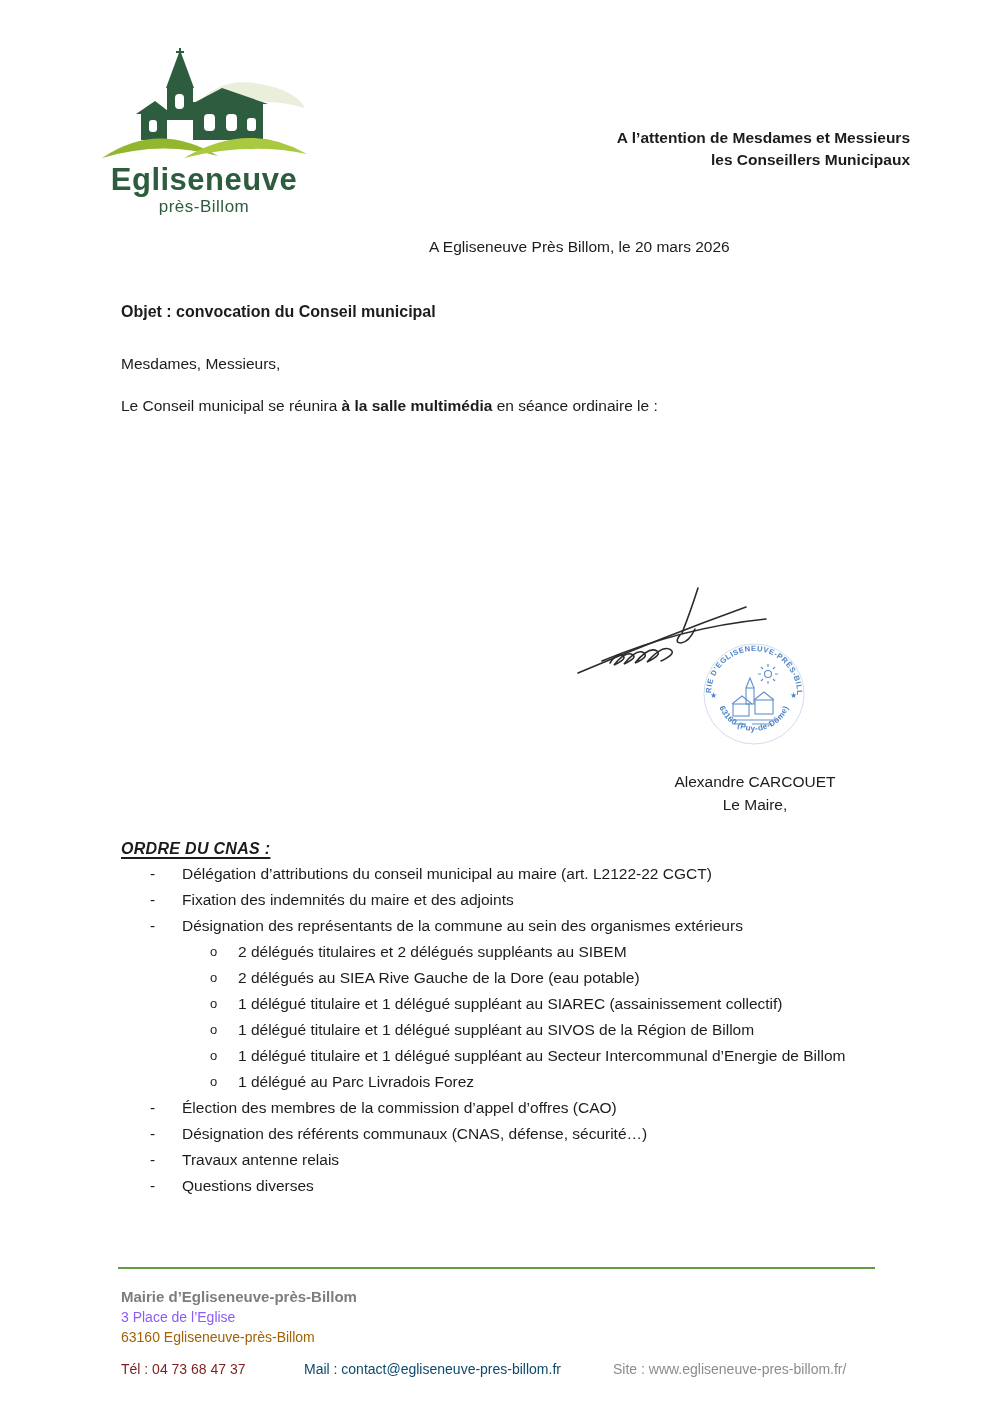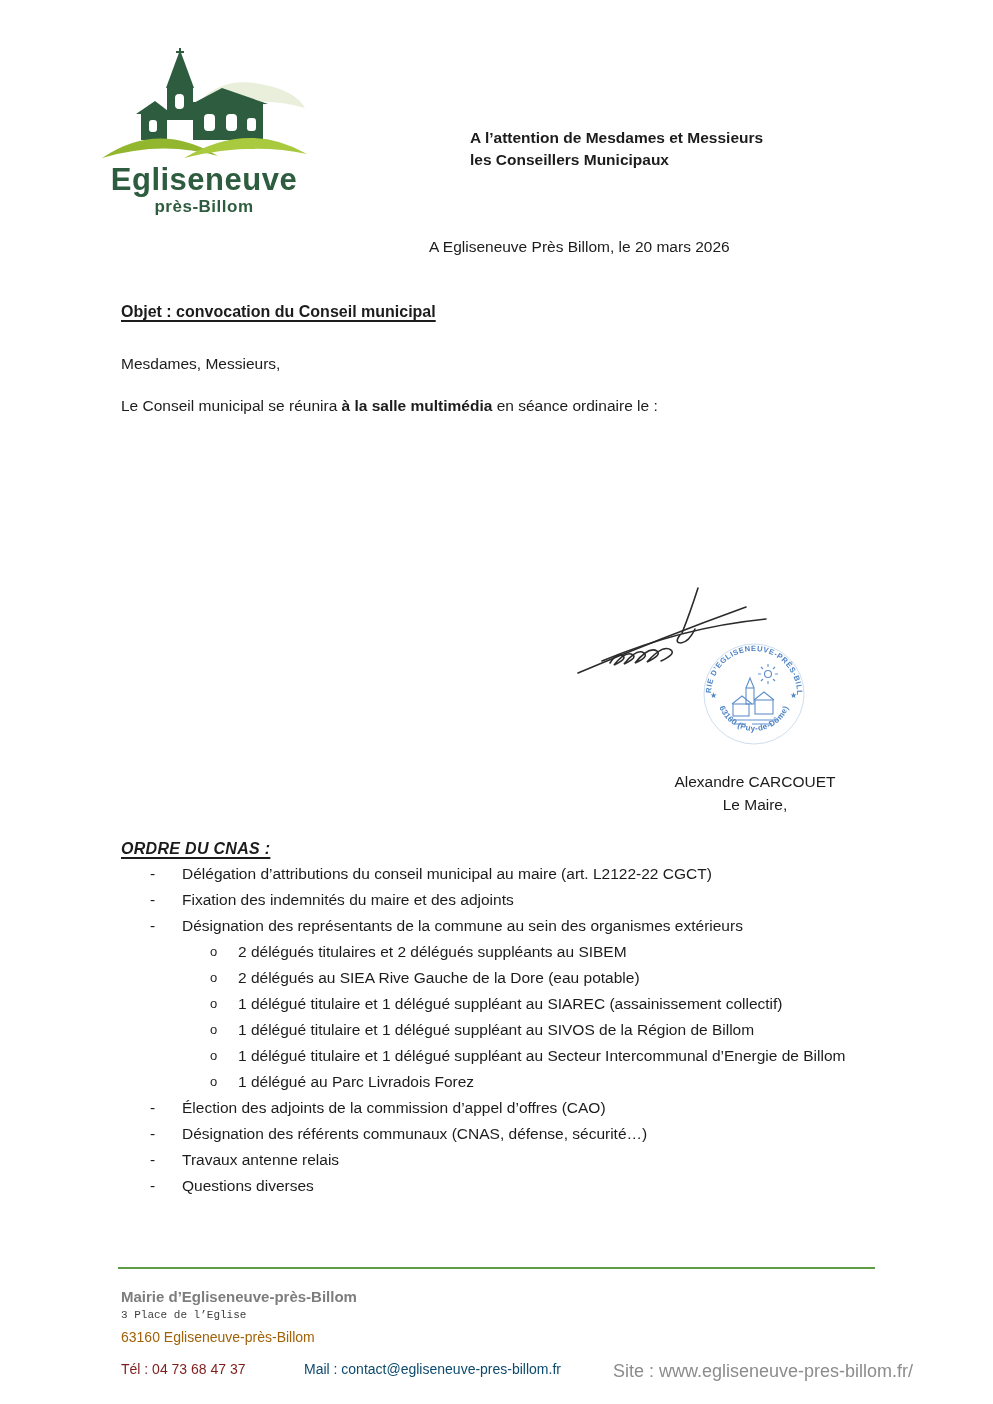--- a/index.html
+++ b/index.html
@@ -15,36 +15,36 @@
   }
   .abs { position: absolute; }
 
   
   .logo-block { left: 100px; top: 46px; width: 208px; text-align: center; }
   .logo-title {
     font-size: 31px; font-weight: 700; color: #2d5c3e;
     letter-spacing: 0.5px; line-height: 1.05; margin-top: 2px;
   }
   .logo-subtitle {
-    font-size: 17px; font-weight: 700; color: #2d5c3e; letter-spacing: 0.5px;
+    font-size: 17px; font-weight: 400; color: #2d5c3e; letter-spacing: 0.5px;
   }
 
   
   .recipient {
     left: 470px; top: 127px; width: 440px;
-    font-size: 15.5px; font-weight: 700; text-align: left; line-height: 22px;
+    font-size: 15.5px; font-weight: 700; text-align: right; line-height: 22px;
   }
 
   
   .dateline { left: 421px; top: 238px; font-size: 15.5px; margin-left: 8px; }
 
   
   .subject {
     left: 121px; top: 303px; font-size: 16px; font-weight: 700;
-    text-decoration: underline; text-underline-offset: 3px; text-decoration-thickness: 1.5px;
+    text-underline-offset: 3px; text-decoration-thickness: 1.5px;
   }
 
   .salutation { left: 121px; top: 355px; font-size: 15.5px; }
 
   .meeting-line { left: 121px; top: 397px; width: 760px; font-size: 15.5px; }
   .meeting-line b { font-weight: 700; }
 
   .meeting-date {
     left: 121px; top: 456px; width: 753px; text-align: center;
     font-size: 17px; font-weight: 700;
@@ -75,25 +75,25 @@
   .agenda-item { display: flex; }
   .agenda-item .marker { flex: 0 0 auto; text-align: left; }
   .agenda-item.lvl1 .marker { margin-left: 29px; width: 32px; }
   .agenda-item.lvl1 .item-text { width: 690px; }
   .agenda-item.lvl2 .marker { margin-left: 89px; width: 28px; font-size: 13px; }
   .agenda-item.lvl2 .item-text { width: 640px; }
 
   
   .footer-rule { left: 118px; top: 1267px; width: 757px; height: 0; border-top: 2px solid #5f9c44; }
   .footer-org { left: 121px; top: 1288px; font-size: 15px; font-weight: 700; color: #7d7d7d; }
-  .footer-addr1 { left: 121px; top: 1309px; font-size: 11px; color: #404040; font-family: Liberation Mono, monospace; }
+  .footer-addr1 { left: 121px; top: 1309px; font-size: 14px; color: #8b5cf6; }
   .footer-addr2 { left: 121px; top: 1329px; font-size: 14px; color: #a16207; }
   .footer-phone { left: 121px; top: 1361px; font-size: 14px; color: #7f1d1d; }
   .footer-mail  { left: 304px; top: 1361px; font-size: 14px; color: #0c4a6e; }
-  .footer-site  { left: 613px; top: 1361px; font-size: 18px; color: #8c8c8c; }
+  .footer-site  { left: 613px; top: 1361px; font-size: 14px; color: #8c8c8c; }
 </style>
 </head>
 <body>
 
 <div class="page">
 
   <div class="abs logo-block">
     <svg width="208" height="112" viewBox="0 0 208 112">
 
       <path d="M 95 60 Q 120 30 160 38 Q 195 44 205 62 Q 170 52 140 58 Q 115 62 95 60 Z" fill="#e9efda"></path>
@@ -215,21 +215,21 @@
     <div class="agenda-item lvl2">
         <span class="marker">o</span>
         <span class="item-text">1 délégué titulaire et 1 délégué suppléant au Secteur Intercommunal d’Energie de Billom</span>
       </div>
     <div class="agenda-item lvl2">
         <span class="marker">o</span>
         <span class="item-text">1 délégué au Parc Livradois Forez</span>
       </div>
     <div class="agenda-item lvl1">
         <span class="marker">-</span>
-        <span class="item-text">Élection des adjoints de la commission d’appel d’offres (CAO)</span>
+        <span class="item-text">Élection des membres de la commission d’appel d’offres (CAO)</span>
       </div>
     <div class="agenda-item lvl1">
         <span class="marker">-</span>
         <span class="item-text">Désignation des référents communaux (CNAS, défense, sécurité…)</span>
       </div>
     <div class="agenda-item lvl1">
         <span class="marker">-</span>
         <span class="item-text">Travaux antenne relais</span>
       </div>
     <div class="agenda-item lvl1">

